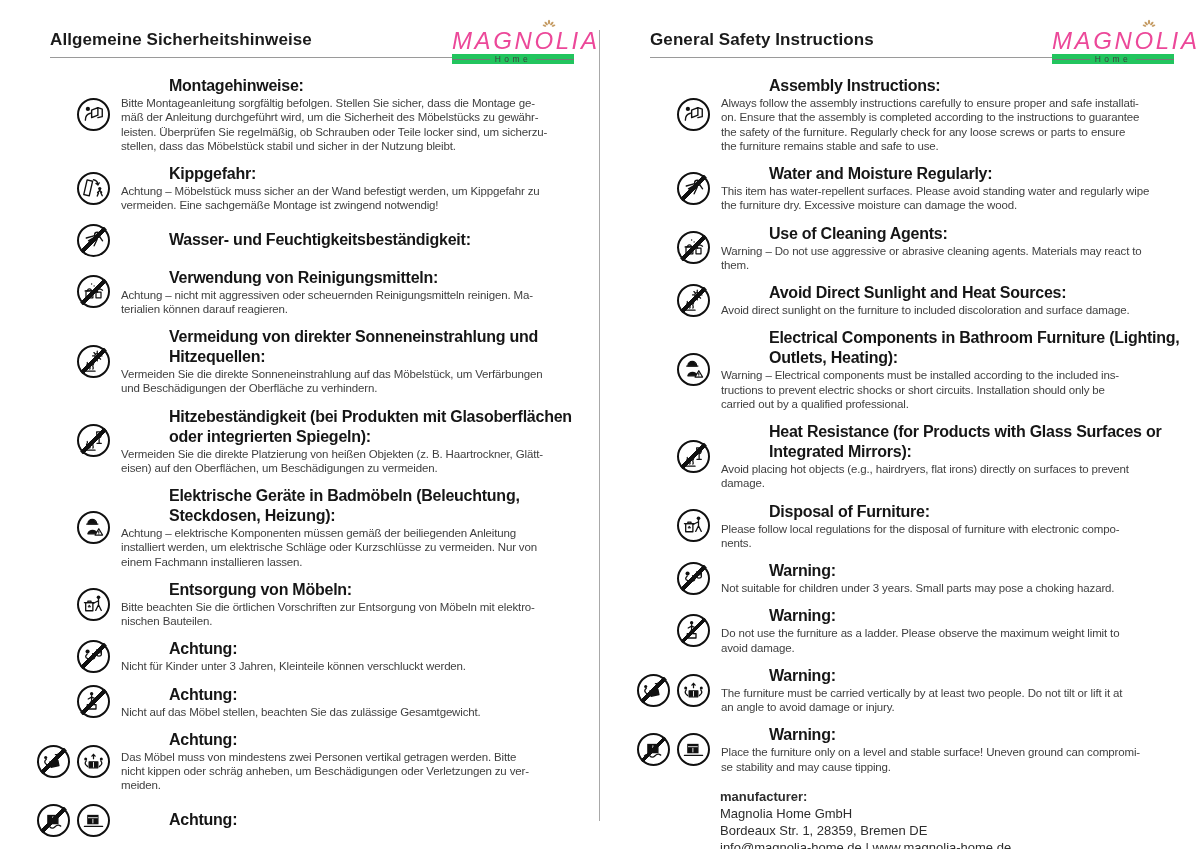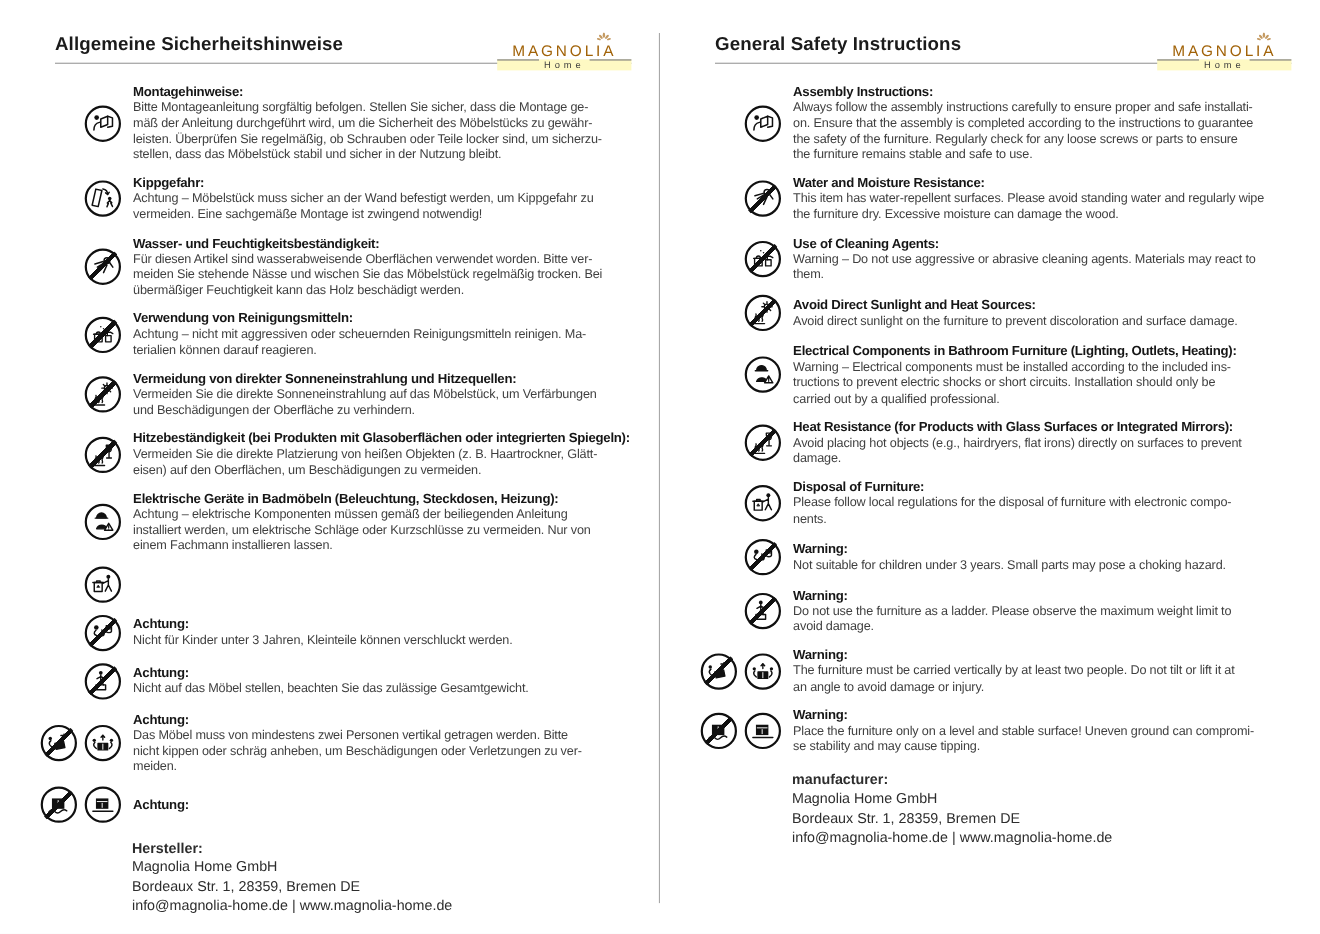--- a/index.html
+++ b/index.html
@@ -9,39 +9,39 @@
         padding:30px 14px 0 50px;}
   .half.left{left:0;}
   .half.right{left:600px;}
   .vdivider{position:absolute;left:599px;top:30px;bottom:28px;width:1px;background:#a8a8a8;}
 
   
   .hdr{position:relative;display:flex;justify-content:space-between;align-items:flex-end;
        border-bottom:1.5px solid #9a9a9a;padding-bottom:7px;margin-bottom:18px;margin-right:12px;}
   .hdr h1{margin:0;font-size:17px;font-weight:bold;color:#1b1b1b;letter-spacing:0.1px;}
   .logo{position:absolute;right:0;bottom:-7px;width:122px;text-align:center;}
-  .brand{position:relative;display:block;font-size:14px;letter-spacing:2.6px;color:#a16207;
-         font-weight:400;line-height:1;padding-top:8px;}
+  .brand{position:relative;display:block;font-size:24px;letter-spacing:2.6px;color:#ec4899;
+         font-weight:400;line-height:1;padding-top:8px;font-style:italic;}
   .brand .flower{position:absolute;top:-3px;left:74%;width:14px;height:11px;}
-  .homerow{display:flex;gap:5px;background:#fef9c3;margin-top:1px;}
+  .homerow{display:flex;align-items:center;gap:5px;background:#22c55e;margin-top:1px;}
   .homerow .dash{flex:1;height:1px;background:#777;}
   .homerow .home{font-size:8.5px;letter-spacing:3.5px;color:#3f3f3f;white-space:nowrap;}
 
   
   .row{display:flex;align-items:center;margin-bottom:11px;}
   .icons{flex:0 0 76px;margin-left:-16px;display:flex;justify-content:flex-end;gap:7px;}
   .picto{position:relative;width:33px;height:33px;border:2.4px solid #101010;border-radius:50%;
          box-sizing:border-box;display:flex;align-items:center;justify-content:center;flex:0 0 auto;
          background:#fff;}
   .picto svg{width:25px;height:25px;display:block;}
   .picto.prohibited::after{content:"";position:absolute;left:-2.4px;top:-2.4px;right:-2.4px;bottom:-2.4px;
          border-radius:50%;
          background:linear-gradient(135deg,transparent 45.5%,#101010 45.5%,#101010 54%,transparent 54%);}
   .txt{flex:1;margin-left:11px;min-width:0;}
-  .h{font-size:12px;font-weight:bold;color:#161616;letter-spacing:-0.25px;line-height:1.25;}
+  .h{font-size:16px;font-weight:bold;color:#161616;letter-spacing:-0.25px;line-height:1.25;margin-left:48px;}
   .b{font-size:11.5px;color:#3f3f3f;letter-spacing:-0.15px;line-height:1.24;white-space:pre-line;}
 
   
   .foot{margin-left:70px;margin-top:14px;font-size:13px;color:#2d2d2d;line-height:1.32;}
   .foot .flabel{font-weight:bold;}
   .defs-holder{position:absolute;width:0;height:0;overflow:hidden;}
 </style>
 </head>
 <body>
 
@@ -206,23 +206,20 @@
   <div class="row">
     <div class="icons">
             <span class="picto prohibited">
               <svg viewBox="0 0 40 40">
                 <use href="#shower"></use>
               </svg>
             </span>
           </div>
     <div class="txt">
       <div class="h">Wasser- und Feuchtigkeitsbeständigkeit:</div>
-      <div class="b">Für diesen Artikel sind wasserabweisende Oberflächen verwendet worden. Bitte ver-
-meiden Sie stehende Nässe und wischen Sie das Möbelstück regelmäßig trocken. Bei
-übermäßiger Feuchtigkeit kann das Holz beschädigt werden.</div>
     </div>
   </div>
 
   <div class="row">
     <div class="icons">
             <span class="picto prohibited">
               <svg viewBox="0 0 40 40">
                 <use href="#cleaning"></use>
               </svg>
             </span>
@@ -281,20 +278,25 @@
   </div>
 
   <div class="row">
     <div class="icons">
             <span class="picto">
               <svg viewBox="0 0 40 40">
                 <use href="#disposal"></use>
               </svg>
             </span>
           </div>
+    <div class="txt">
+      <div class="h">Entsorgung von Möbeln:</div>
+      <div class="b">Bitte beachten Sie die örtlichen Vorschriften zur Entsorgung von Möbeln mit elektro-
+nischen Bauteilen.</div>
+    </div>
   </div>
 
   <div class="row">
     <div class="icons">
             <span class="picto prohibited">
               <svg viewBox="0 0 40 40">
                 <use href="#child"></use>
               </svg>
             </span>
           </div>
@@ -405,21 +407,21 @@
 
   <div class="row">
     <div class="icons">
             <span class="picto prohibited">
               <svg viewBox="0 0 40 40">
                 <use href="#shower"></use>
               </svg>
             </span>
           </div>
     <div class="txt">
-      <div class="h">Water and Moisture Resistance:</div>
+      <div class="h">Water and Moisture Regularly:</div>
       <div class="b">This item has water-repellent surfaces. Please avoid standing water and regularly wipe
 the furniture dry. Excessive moisture can damage the wood.</div>
     </div>
   </div>
 
   <div class="row">
     <div class="icons">
             <span class="picto prohibited">
               <svg viewBox="0 0 40 40">
                 <use href="#cleaning"></use>
@@ -436,21 +438,21 @@
   <div class="row">
     <div class="icons">
             <span class="picto prohibited">
               <svg viewBox="0 0 40 40">
                 <use href="#sunheat"></use>
               </svg>
             </span>
           </div>
     <div class="txt">
       <div class="h">Avoid Direct Sunlight and Heat Sources:</div>
-      <div class="b">Avoid direct sunlight on the furniture to prevent discoloration and surface damage.</div>
+      <div class="b">Avoid direct sunlight on the furniture to included discoloration and surface damage.</div>
     </div>
   </div>
 
   <div class="row">
     <div class="icons">
             <span class="picto">
               <svg viewBox="0 0 40 40">
                 <use href="#electric"></use>
               </svg>
             </span>

